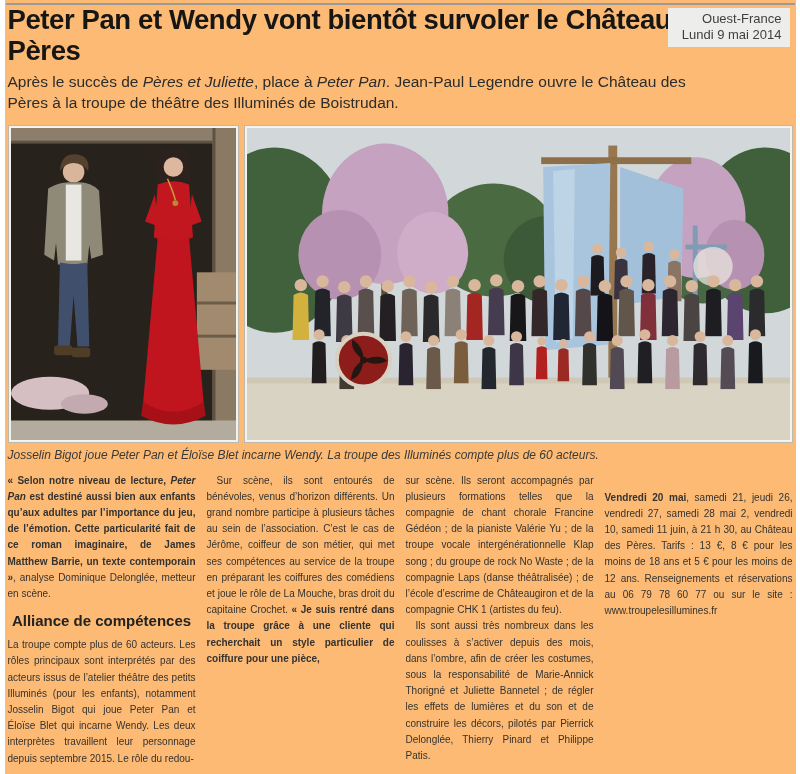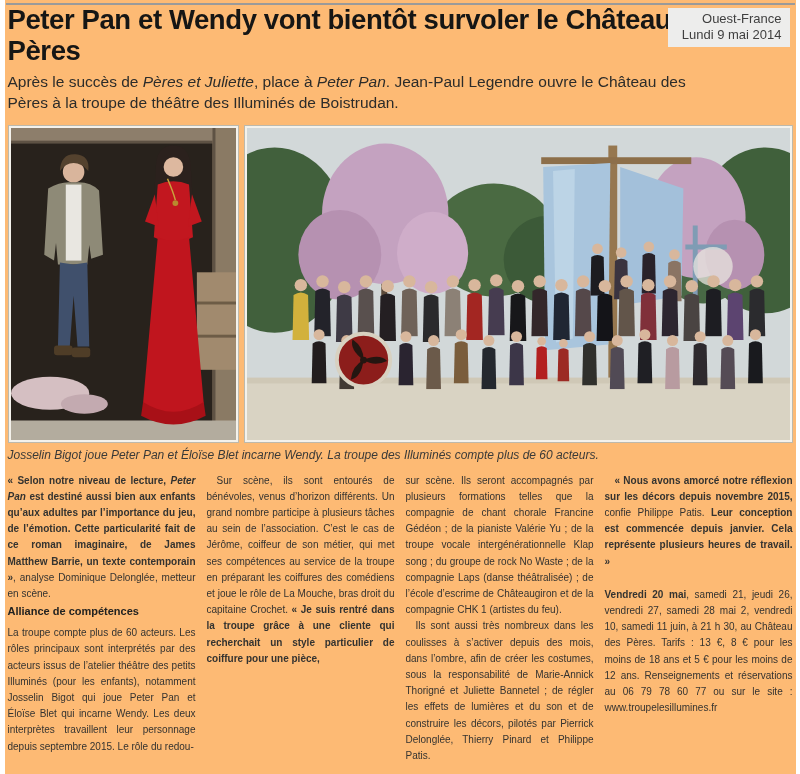--- a/index.html
+++ b/index.html
@@ -32,21 +32,21 @@
   .photos{display:flex;gap:5px;height:318px;}
   .photo{border:1px solid #bdb9ac;background:#f4f2ec;box-sizing:border-box;padding:2px;}
   .photo svg{display:block;width:100%;height:100%;}
   .photo-left{width:231px;flex:none;}
   .photo-right{flex:1;}
   .caption{font-size:12px;font-style:italic;color:#3a3a38;margin:5px 0 11px 0;}
   .cols{display:flex;gap:11px;}
   .col{flex:1;min-width:0;}
   .col p{margin:0;font-size:10px;line-height:16.2px;text-align:justify;color:#343330;}
   .col p.ind{text-indent:10px;}
-  h3.crosshead{margin:3px 0 8px 0;font-size:11px;font-weight:700;color:#222220;}
+  h3.crosshead{margin:10px 0 8px 0;text-align:center;font-size:15px;font-weight:700;color:#222220;}
   .agenda{margin-top:17px !important;}
 </style>
 </head>
 <body>
 
 <div class="page">
 
   <hr class="toprule">
 
   <div class="masthead">
@@ -189,19 +189,18 @@
       <p class="ind"><span>Sur scène, ils sont entourés de bénévoles, venus d’horizon différents. Un grand nombre participe à plusieurs tâches au sein de l’association. C’est le cas de Jérôme, coiffeur de son métier, qui met ses compétences au service de la troupe en préparant les coiffures des comédiens et joue le rôle de La Mouche, bras droit du capitaine Crochet. </span><span class="sg-b">« Je suis rentré dans la troupe grâce à une cliente qui recherchait un style particulier de coiffure pour une pièce, </span></p>
 
     </div>
 
     <div class="col">
       <p><span>sur scène. Ils seront accompagnés par plusieurs formations telles que la compagnie de chant chorale Francine Gédéon ; de la pianiste Valérie Yu ; de la troupe vocale intergénérationnelle Klap song ; du groupe de rock No Waste ; de la compagnie Laps (danse théâtralisée) ; de l’école d’escrime de Châteaugiron et de la compagnie CHK 1 (artistes du feu).</span></p>
       <p class="ind"><span>Ils sont aussi très nombreux dans les coulisses à s’activer depuis des mois, dans l’ombre, afin de créer les costumes, sous la responsabilité de Marie-Annick Thorigné et Juliette Bannetel ; de régler les effets de lumières et du son et de construire les décors, pilotés par Pierrick Delonglée, Thierry Pinard et Philippe Patis.</span></p>
     </div>
 
     <div class="col">
-      <p class="ind"><span class="sg-b">« Nous avons amorcé notre réflexion sur les décors depuis novembre 2015, </span><span>confie Philippe Patis. </span><span class="sg-b">Leur conception est commencée depuis janvier. Cela représente plusieurs heures de travail. »</span></p>
       <p class="agenda"><span class="sg-b">Vendredi 20 mai</span><span>, samedi 21, jeudi 26, vendredi 27, samedi 28 mai 2, vendredi 10, samedi 11 juin, à 21 h 30, au Château des Pères. Tarifs : 13 €, 8 € pour les moins de 18 ans et 5 € pour les moins de 12 ans. Renseignements et réservations au 06 79 78 60 77 ou sur le site : www.troupelesillumines.fr</span></p>
     </div>
 
   </div>
 
 </div>
 
 </body></html>

